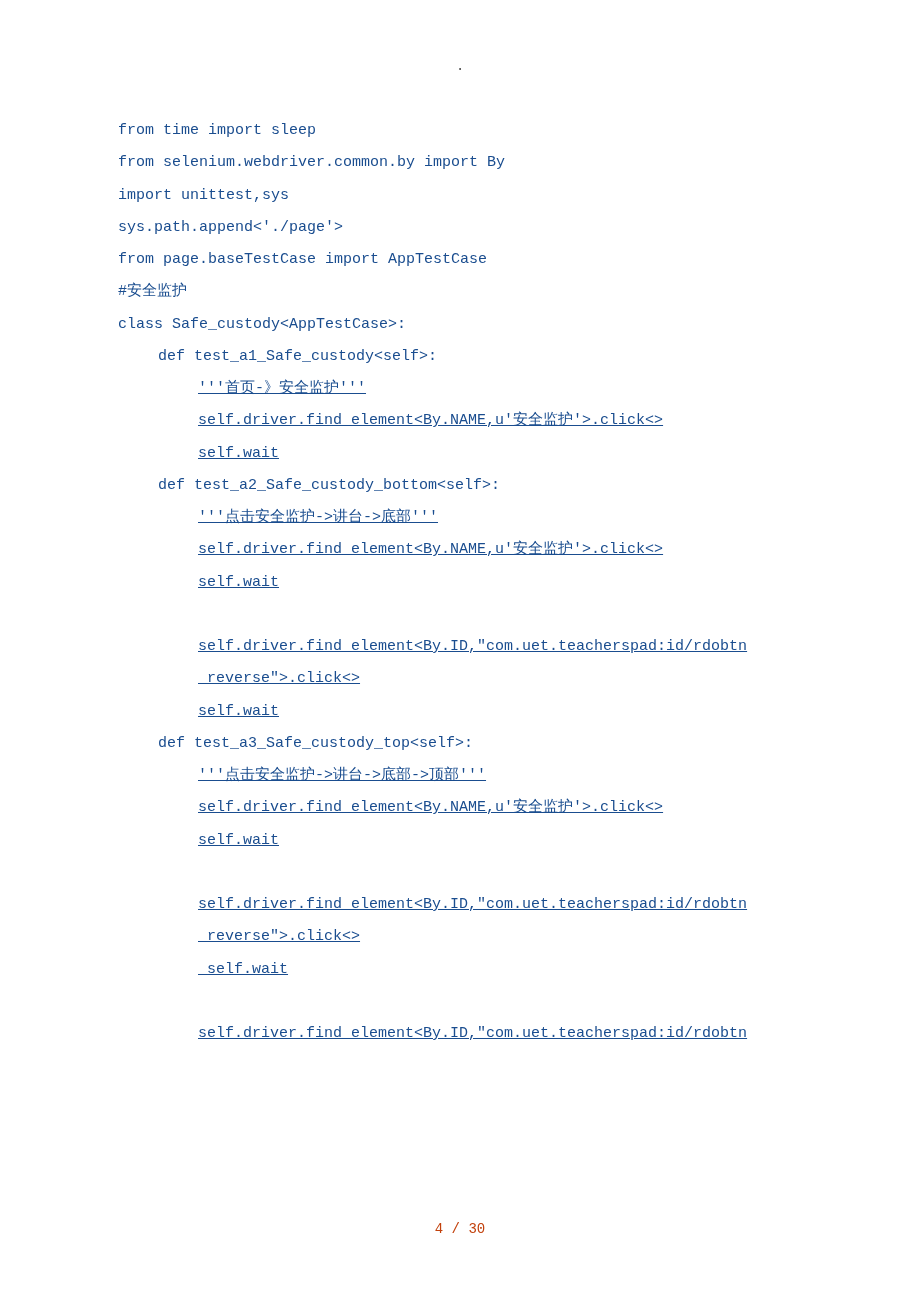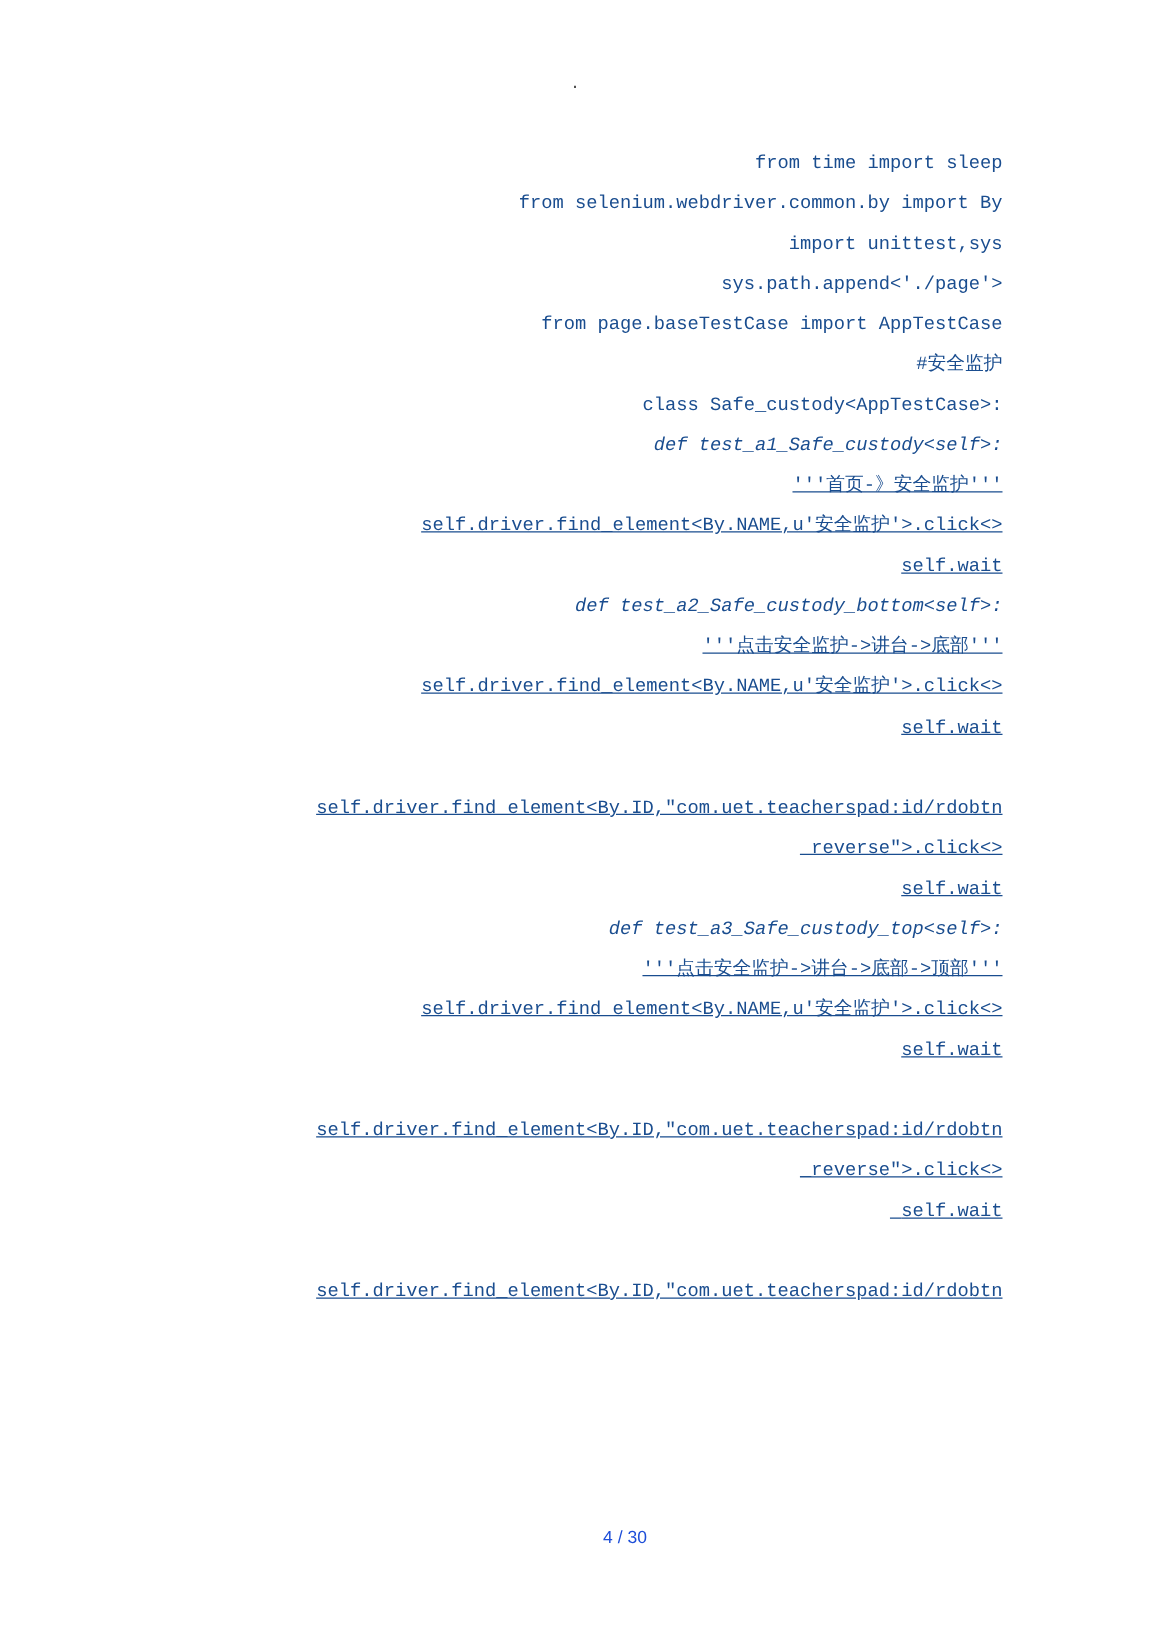--- a/index.html
+++ b/index.html
@@ -29,42 +29,39 @@
       right: 118px;
       font-size: 15px;
       line-height: 2.15;
       color: #1a4d8f;
       font-family: 'Courier New', 'SimSun', monospace;
       white-space: pre-wrap;
       word-break: break-all;
     }
     .code-line {
       display: block;
-      text-align: right;
     }
     .indent-1 {
       padding-left: 40px;
-      font-style: italic;
     }
     .indent-2 {
       padding-left: 80px;
       text-decoration: underline;
     }
     .blank-line {
       height: 2.15em;
     }
     .page-number {
       position: absolute;
       bottom: 65px;
       left: 50%;
       transform: translateX(-50%);
       font-size: 14px;
-      color: #1d4ed8;
-      font-family: Liberation Sans, sans-serif;
-      margin-left: 40px;
+      color: #c2410c;
+      font-family: Liberation Mono, monospace;
     }
   </style>
 </head>
 <body>
 
 <div class="page-dot">.</div>
 
 <div class="code-container" id="code-block"><span class="code-line">from time import sleep</span><span class="code-line">from selenium.webdriver.common.by import By</span><span class="code-line">import unittest,sys</span><span class="code-line">sys.path.append&lt;'./page'&gt;</span><span class="code-line">from page.baseTestCase import AppTestCase</span><span class="code-line">#安全监护</span><span class="code-line">class Safe_custody&lt;AppTestCase&gt;:</span><span class="code-line indent-1">def test_a1_Safe_custody&lt;self&gt;:</span><span class="code-line indent-2">'''首页-》安全监护'''</span><span class="code-line indent-2">self.driver.find_element&lt;By.NAME,u'安全监护'&gt;.click&lt;&gt;</span><span class="code-line indent-2">self.wait</span><span class="code-line indent-1">def test_a2_Safe_custody_bottom&lt;self&gt;:</span><span class="code-line indent-2">'''点击安全监护-&gt;讲台-&gt;底部'''</span><span class="code-line indent-2">self.driver.find_element&lt;By.NAME,u'安全监护'&gt;.click&lt;&gt;</span><span class="code-line indent-2">self.wait</span><span class="code-line blank-line">&nbsp;</span><span class="code-line indent-2">self.driver.find_element&lt;By.ID,"com.uet.teacherspad:id/rdobtn</span><span class="code-line indent-2" style="padding-left: 80px;">_reverse"&gt;.click&lt;&gt;</span><span class="code-line indent-2">self.wait</span><span class="code-line indent-1">def test_a3_Safe_custody_top&lt;self&gt;:</span><span class="code-line indent-2">'''点击安全监护-&gt;讲台-&gt;底部-&gt;顶部'''</span><span class="code-line indent-2">self.driver.find_element&lt;By.NAME,u'安全监护'&gt;.click&lt;&gt;</span><span class="code-line indent-2">self.wait</span><span class="code-line blank-line">&nbsp;</span><span class="code-line indent-2">self.driver.find_element&lt;By.ID,"com.uet.teacherspad:id/rdobtn</span><span class="code-line indent-2" style="padding-left: 80px;">_reverse"&gt;.click&lt;&gt;</span><span class="code-line indent-2"> self.wait</span><span class="code-line blank-line">&nbsp;</span><span class="code-line indent-2">self.driver.find_element&lt;By.ID,"com.uet.teacherspad:id/rdobtn</span></div>
 
 <div class="page-number">4 / 30</div>

